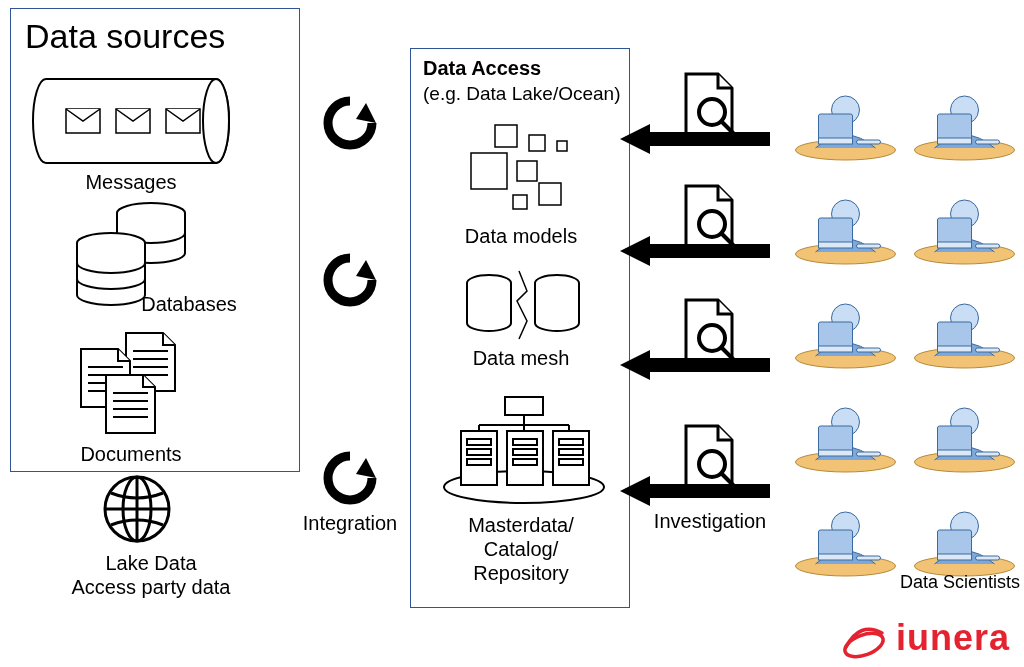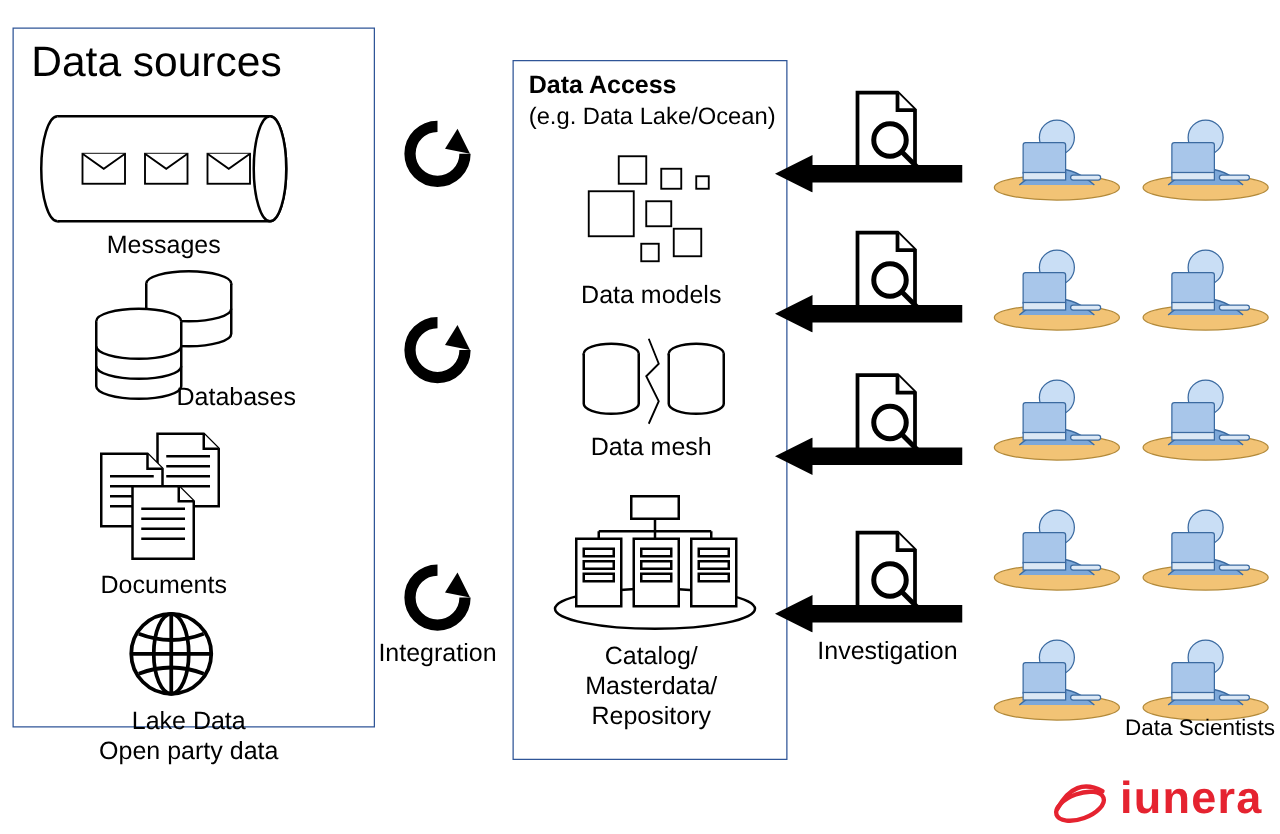--- a/index.html
+++ b/index.html
@@ -70,21 +70,21 @@
   }
   
   .refresh { position: absolute; }
   
   .searchdoc { position: absolute; }
   .arrow { position: absolute; }
 </style>
 </head>
 <body>
 
-<div class="box" style="left:10px; top:22px; width:290px; height:560px;">
+<div class="box" style="left:10px; top:8px; width:290px; height:464px;">
   <div class="heading">Data sources</div>
 
   <svg style="position:absolute; left:20px; top:66px;" width="200" height="92" viewBox="0 0 200 92">
     <ellipse cx="15" cy="46" rx="13" ry="42" fill="#fff" stroke="#000" stroke-width="2"></ellipse>
     <path d="M15 4 H185 A13 42 0 0 1 185 88 H15" fill="#fff" stroke="#000" stroke-width="2"></path>
     <ellipse cx="185" cy="46" rx="13" ry="42" fill="#fff" stroke="#000" stroke-width="2"></ellipse>
     <g stroke="#000" stroke-width="1.5" fill="#fff">
       <rect x="35" y="34" width="34" height="24"></rect>
       <path d="M35 34 L52 46 L69 34"></path>
     </g>
@@ -147,21 +147,21 @@
       <circle cx="36" cy="36" r="32"></circle>
       <ellipse cx="36" cy="36" rx="14" ry="32"></ellipse>
       <line x1="36" y1="4" x2="36" y2="68"></line>
       <line x1="4" y1="36" x2="68" y2="36"></line>
       <path d="M10 20 Q36 30 62 20"></path>
       <path d="M10 52 Q36 42 62 52"></path>
     </g>
   </svg>
   <div class="icon-label" style="position:absolute; left:20px; top:540px; width:240px; line-height:1.2;">
     <div>Lake Data</div>
-    <div>Open party data</div>
+    <div>Access party data</div>
   </div>
 </div>
 
 <svg class="refresh" style="left:322px; top:95px;" width="56" height="56" viewBox="0 0 56 56">
   <path d="M28 6 A22 22 0 1 0 50 28" fill="none" stroke="#000" stroke-width="9" stroke-linecap="butt"></path>
   <path d="M44 8 L54 28 L34 24 Z" fill="#000"></path>
 </svg>
 <svg class="refresh" style="left:322px; top:252px;" width="56" height="56" viewBox="0 0 56 56">
   <path d="M28 6 A22 22 0 1 0 50 28" fill="none" stroke="#000" stroke-width="9" stroke-linecap="butt"></path>
   <path d="M44 8 L54 28 L34 24 Z" fill="#000"></path>
@@ -221,22 +221,22 @@
         <rect x="28" y="68" width="24" height="6"></rect>
       <rect x="74" y="48" width="24" height="6"></rect>
         <rect x="74" y="58" width="24" height="6"></rect>
         <rect x="74" y="68" width="24" height="6"></rect>
       <rect x="120" y="48" width="24" height="6"></rect>
         <rect x="120" y="58" width="24" height="6"></rect>
         <rect x="120" y="68" width="24" height="6"></rect>
     </g>
   </svg>
   <div class="icon-label" style="position:absolute; left:0; top:462px; width:220px; line-height:1.2;">
+    <div>Masterdata/</div>
     <div>Catalog/</div>
-    <div>Masterdata/</div>
     <div>Repository</div>
   </div>
 </div>
 
 <svg class="searchdoc" style="left:680px; top:70px;" width="60" height="72" viewBox="0 0 60 72">
   <g stroke="#000" stroke-width="3" fill="#fff">
     <path d="M6 4 H38 L52 18 V66 H6 Z"></path>
     <path d="M38 4 V18 H52"></path>
   </g>
   <g stroke="#000" stroke-width="4" fill="none">

